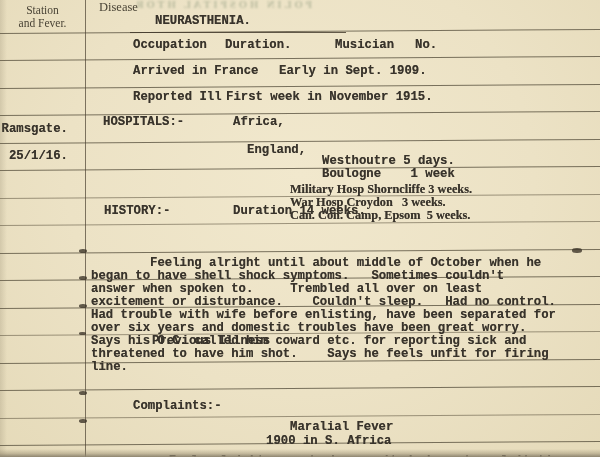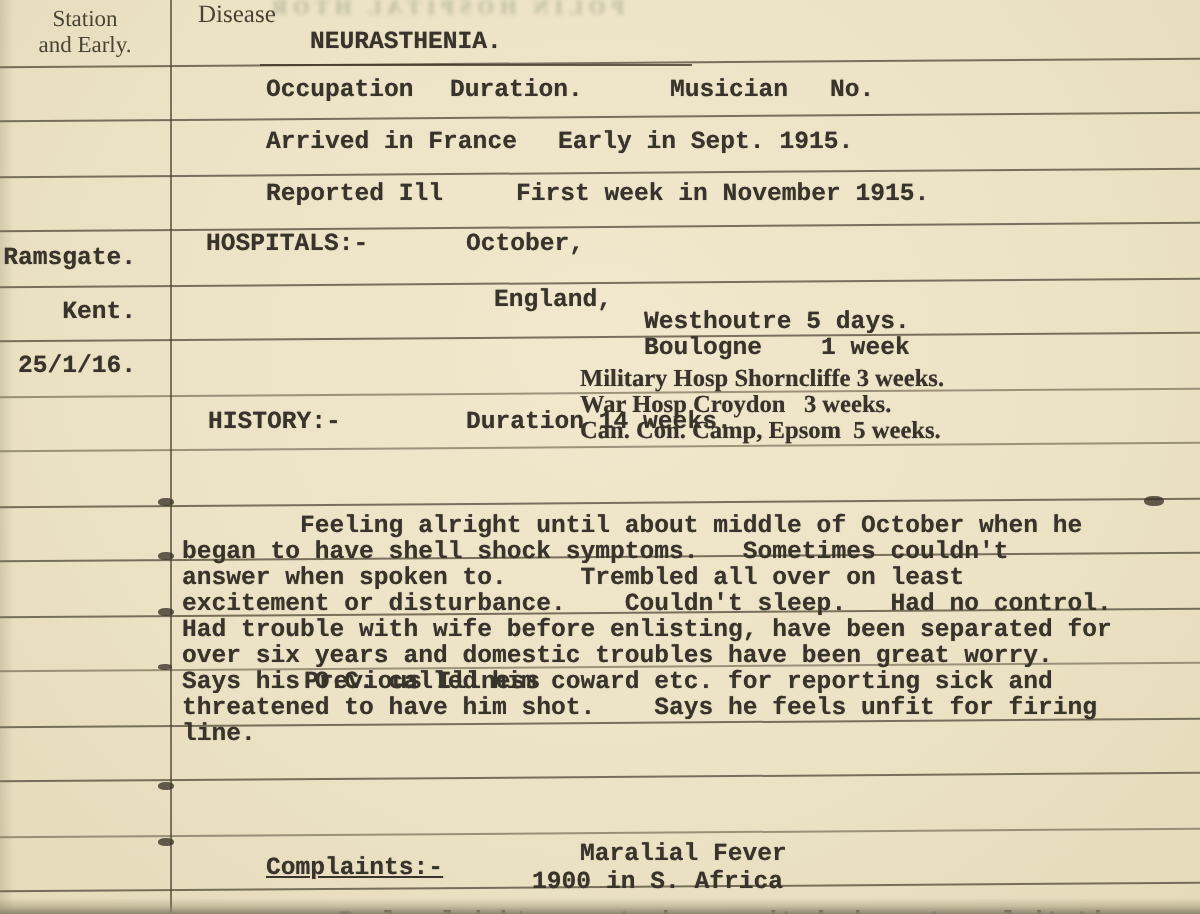--- a/index.html
+++ b/index.html
@@ -24,31 +24,31 @@
   
   .serif{position:absolute;font-family:"Liberation Serif","DejaVu Serif",serif;color:#494335;}
   .station-header{left:0;top:4px;width:85px;text-align:center;font-size:11.5px;line-height:12.5px;}
   .disease-label{left:99px;top:0;font-size:12.5px;}
   
   .disease-value{left:155px;top:15px;}
   .station-entries{left:0;top:35px;width:68px;text-align:right;line-height:27px;}
   .occ-label{left:133px;top:39px;}   .occ-value{left:225px;top:39px;}
   .mus-label{left:335px;top:39px;}   .mus-value{left:415px;top:39px;text-align:center;}
   .arr-label{left:133px;top:65px;}   .arr-value{left:279px;top:65px;}
-  .rep-label{left:133px;top:91px;}   .rep-value{left:258px;top:91px;}
+  .rep-label{left:133px;top:91px;}   .rep-value{left:226px;top:91px;}
   .hosp-heading{left:103px;top:116px;}
   .france-label{left:233px;top:116px;}  .france-list{left:290px;top:116px;margin-left:32px;}
   .england-label{left:218px;top:144px;padding-left:29px;} .england-list{left:290px;top:144px;font-family:Liberation Serif, serif;}
   .hist-heading{left:104px;top:205px;}  .hist-duration{left:233px;top:205px;}
   .hist-para{left:91px;top:218px;}
   .prev-heading{left:152px;top:335px;}
   .illness-table{left:207px;top:350px;line-height:14px;}
   .illness-row span{display:inline-block;white-space:pre;vertical-align:top;}
   .col-name{width:128px;padding-left:24px;} .col-date{width:92px;} .col-ditto{width:51px;}
-  .comp-heading{left:133px;top:428px;text-decoration:underline;}
+  .comp-heading{left:133px;top:400px;}
   .comp-para{left:95px;top:416px;}
   
   .bleed{
     position:absolute;left:95px;top:-1px;width:255px;text-align:center;
     font-family:"Liberation Serif","DejaVu Serif",serif;font-weight:700;font-size:10.5px;
     color:#8f9a7e;opacity:0.55;letter-spacing:3px;filter:blur(1.1px);transform:scaleX(-1);
   }
   
   .mark{position:absolute;background:rgba(58,50,38,0.78);border-radius:45%;}
   
@@ -80,42 +80,42 @@
     <div class="rule" style="top:416px"></div>
     <div class="rule dark" style="top:443px"></div>
   </div>
   <div class="vline"></div>
   <div class="disease-underline"></div>
 
   <div class="bleed">POLIN HOSPITAL HTOR</div>
 
   <div class="serif station-header">
     <div>Station</div>
-    <div>and Early.</div>
+    <div>and Fever.</div>
   </div>
   <div class="mono station-entries">
     
-  <div>Ramsgate.</div><div>Kent.</div><div>25/1/16.</div></div>
+  <div>Ramsgate.</div><div>25/1/16.</div></div>
 
   <div class="serif disease-label">Disease</div>
   <div class="mono disease-value">NEURASTHENIA.</div>
 
   <div class="mono occ-label">Occupation</div>
   <div class="mono occ-value">Duration.</div>
   <div class="mono mus-label">Musician</div>
   <div class="mono mus-value">No.</div>
 
   <div class="mono arr-label">Arrived in France</div>
-  <div class="mono arr-value">Early in Sept. 1915.</div>
+  <div class="mono arr-value">Early in Sept. 1909.</div>
 
   <div class="mono rep-label">Reported Ill</div>
   <div class="mono rep-value">First week in November 1915.</div>
 
   <div class="mono hosp-heading">HOSPITALS:-</div>
-  <div class="mono france-label">October,</div>
+  <div class="mono france-label">Africa,</div>
   <div class="mono lines france-list">
     
   <div>Westhoutre 5 days.</div><div>Boulogne    1 week</div></div>
   <div class="mono england-label">England,</div>
   <div class="mono lines england-list">
     
   <div>Military Hosp Shorncliffe 3 weeks.</div><div>War Hosp Croydon   3 weeks.</div><div>Can. Con. Camp, Epsom  5 weeks.</div></div>
 
   <div class="mono hist-heading">HISTORY:-</div>
   <div class="mono hist-duration">Duration 14 weeks.</div>

